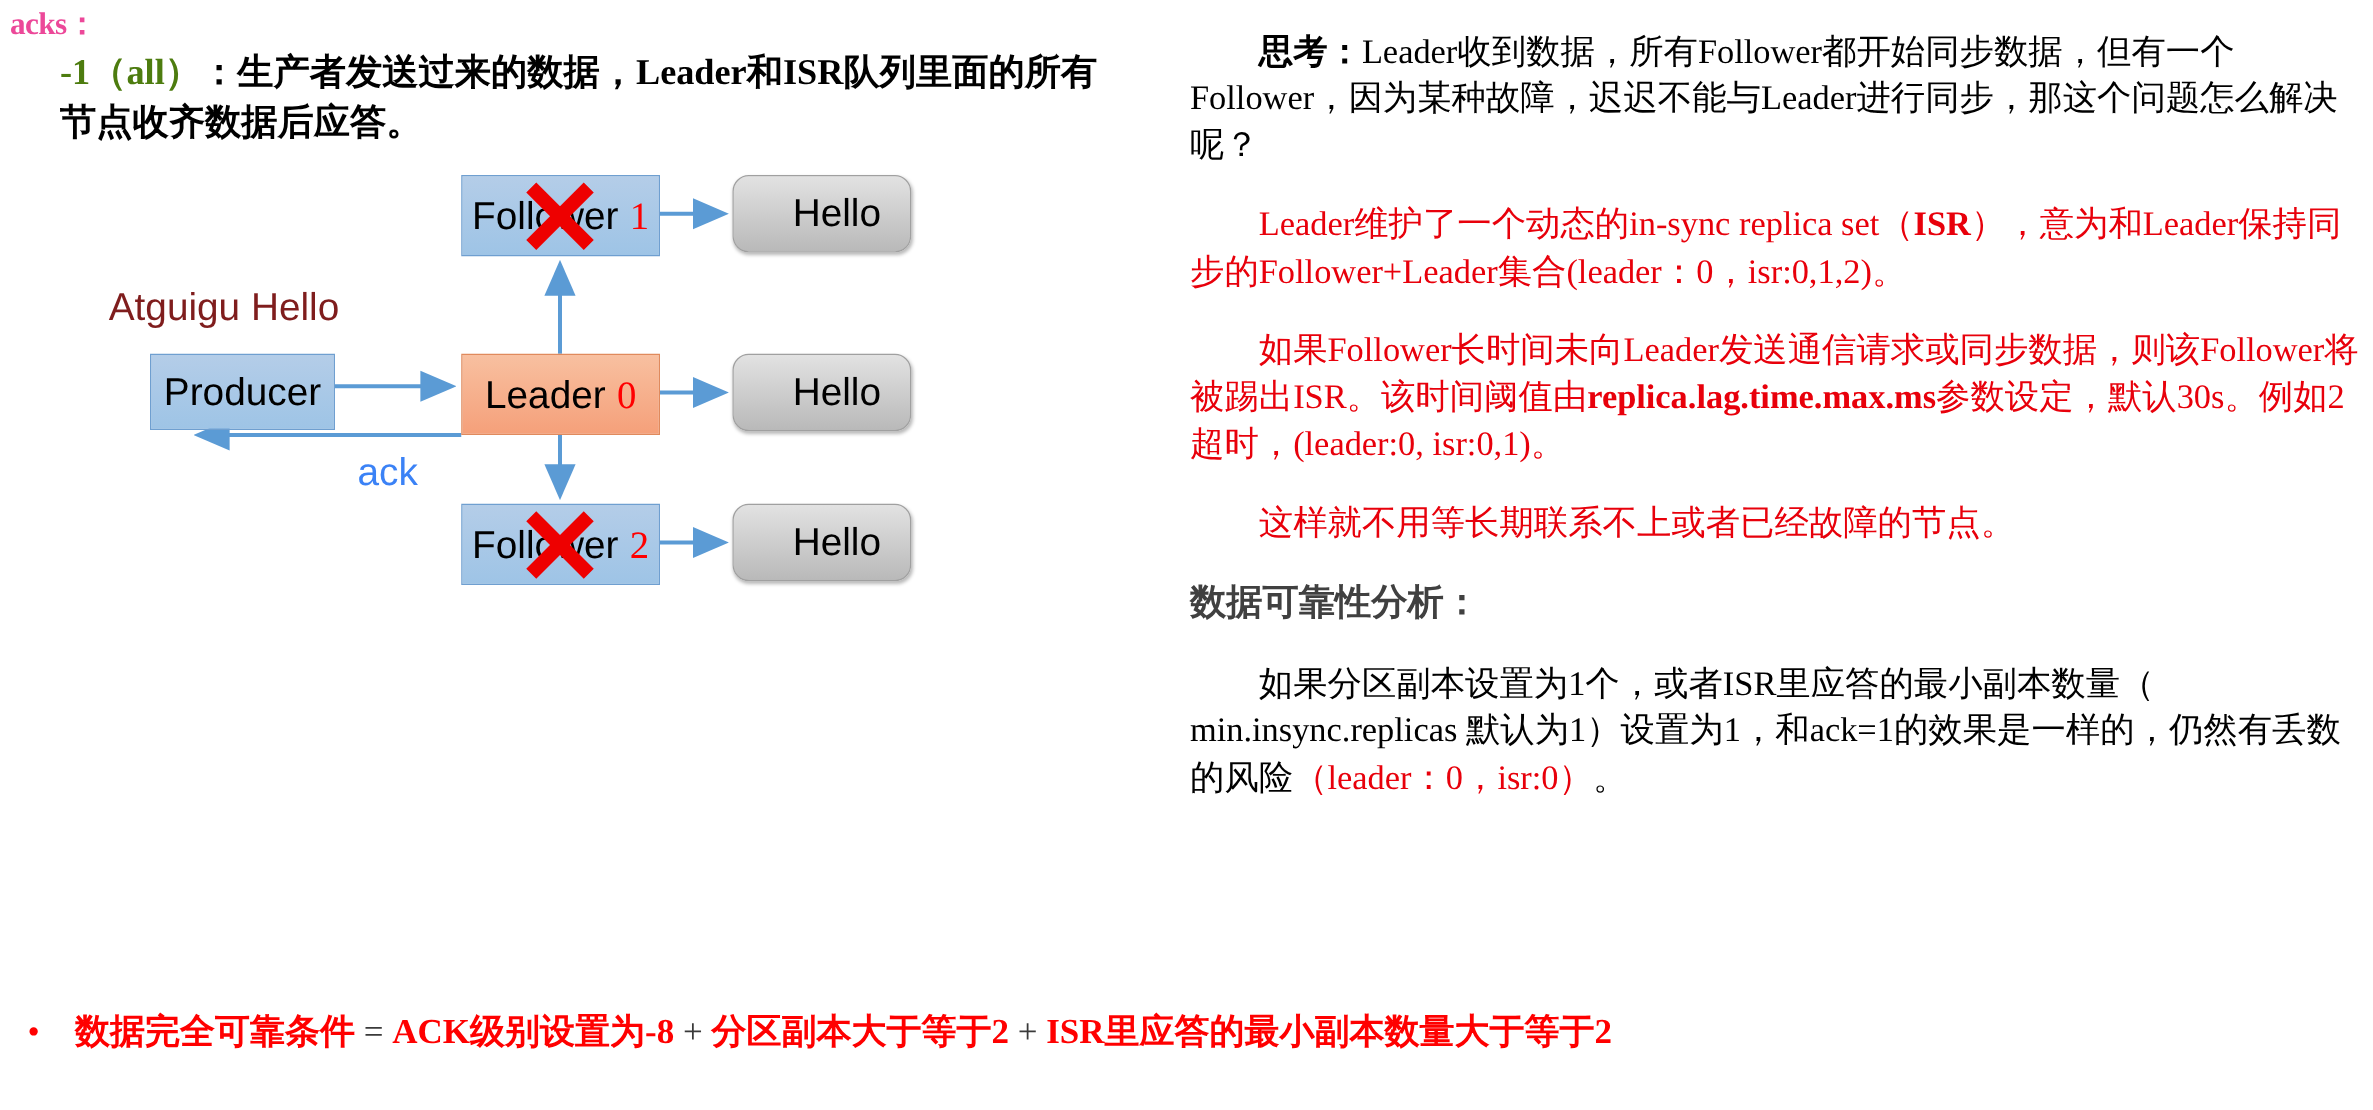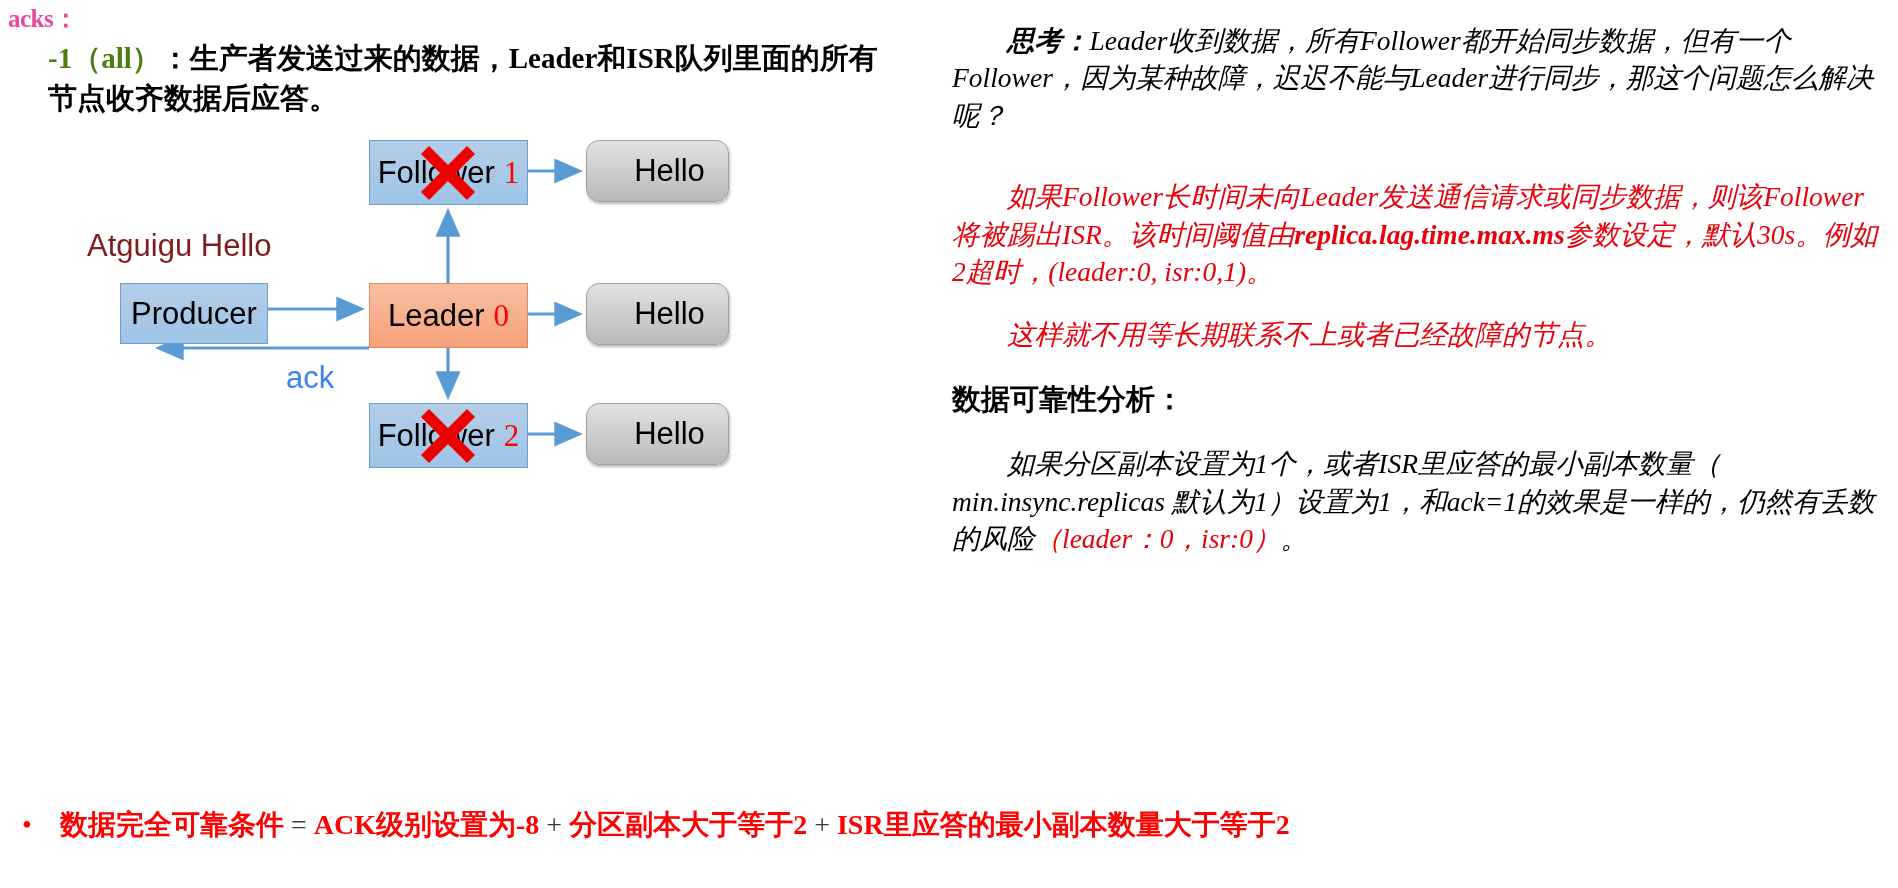--- a/index.html
+++ b/index.html
@@ -68,25 +68,25 @@
             overflow:visible;pointer-events:none;}
 
   .xmark{position:absolute;width:62px;height:62px;pointer-events:none;}
 
   
   #right-col{
     left:952px;top:22px;width:938px;
     font-family:"Liberation Serif", serif;font-size:27.5px;color:#000;
   }
   #right-col p{margin:0 0 8px 0;line-height:1.36;}
-  .ind{text-indent:2em;font-style:italic;}
+  .ind{text-indent:2em;}
   .red{color:#e8000b;}
   .bold{font-weight:bold;}
   .gap{height:18px;}
-  .heading-red{color:#000000;font-weight:bold;font-size:29px;
+  .heading-red{color:#404040;font-weight:bold;font-size:29px;
                font-family:"Liberation Sans", sans-serif;}
   .loose{line-height:1.72;}
 
   
   #bottom-line{
     left:22px;top:806px;width:1860px;
     color:#ff0000;font-size:28px;font-family:"Liberation Serif", serif;
     white-space:nowrap;
   }
   #bottom-line .dot{display:inline-block;width:38px;}
@@ -169,20 +169,23 @@
 </div>
 
 <div class="abs" id="right-col">
 
   <p class="ind">
     <span class="bold">思考：</span><span>Leader收到数据，所有Follower都开始同步数据，但有一个Follower，因为某种故障，迟迟不能与Leader进行同步，那这个问题怎么解决呢？</span>
   </p>
 
   <div class="gap"></div>
 
+  <p class="ind red">
+    <span>Leader维护了一个动态的in-sync  replica  set（</span><span class="bold">ISR</span><span>），意为和Leader保持同步的Follower+Leader集合(leader：0，isr:0,1,2)。</span>
+  </p>
 
   <div class="gap"></div>
 
   <p class="ind red">
     <span>如果Follower长时间未向Leader发送通信请求或同步数据，则该Follower将被踢出ISR。该时间阈值由</span><span class="bold">replica.lag.time.max.ms</span><span>参数设定，默认30s。例如2超时，(leader:0, isr:0,1)。</span>
   </p>
 
   <div class="gap"></div>
 
   <p class="ind red">这样就不用等长期联系不上或者已经故障的节点。</p>

